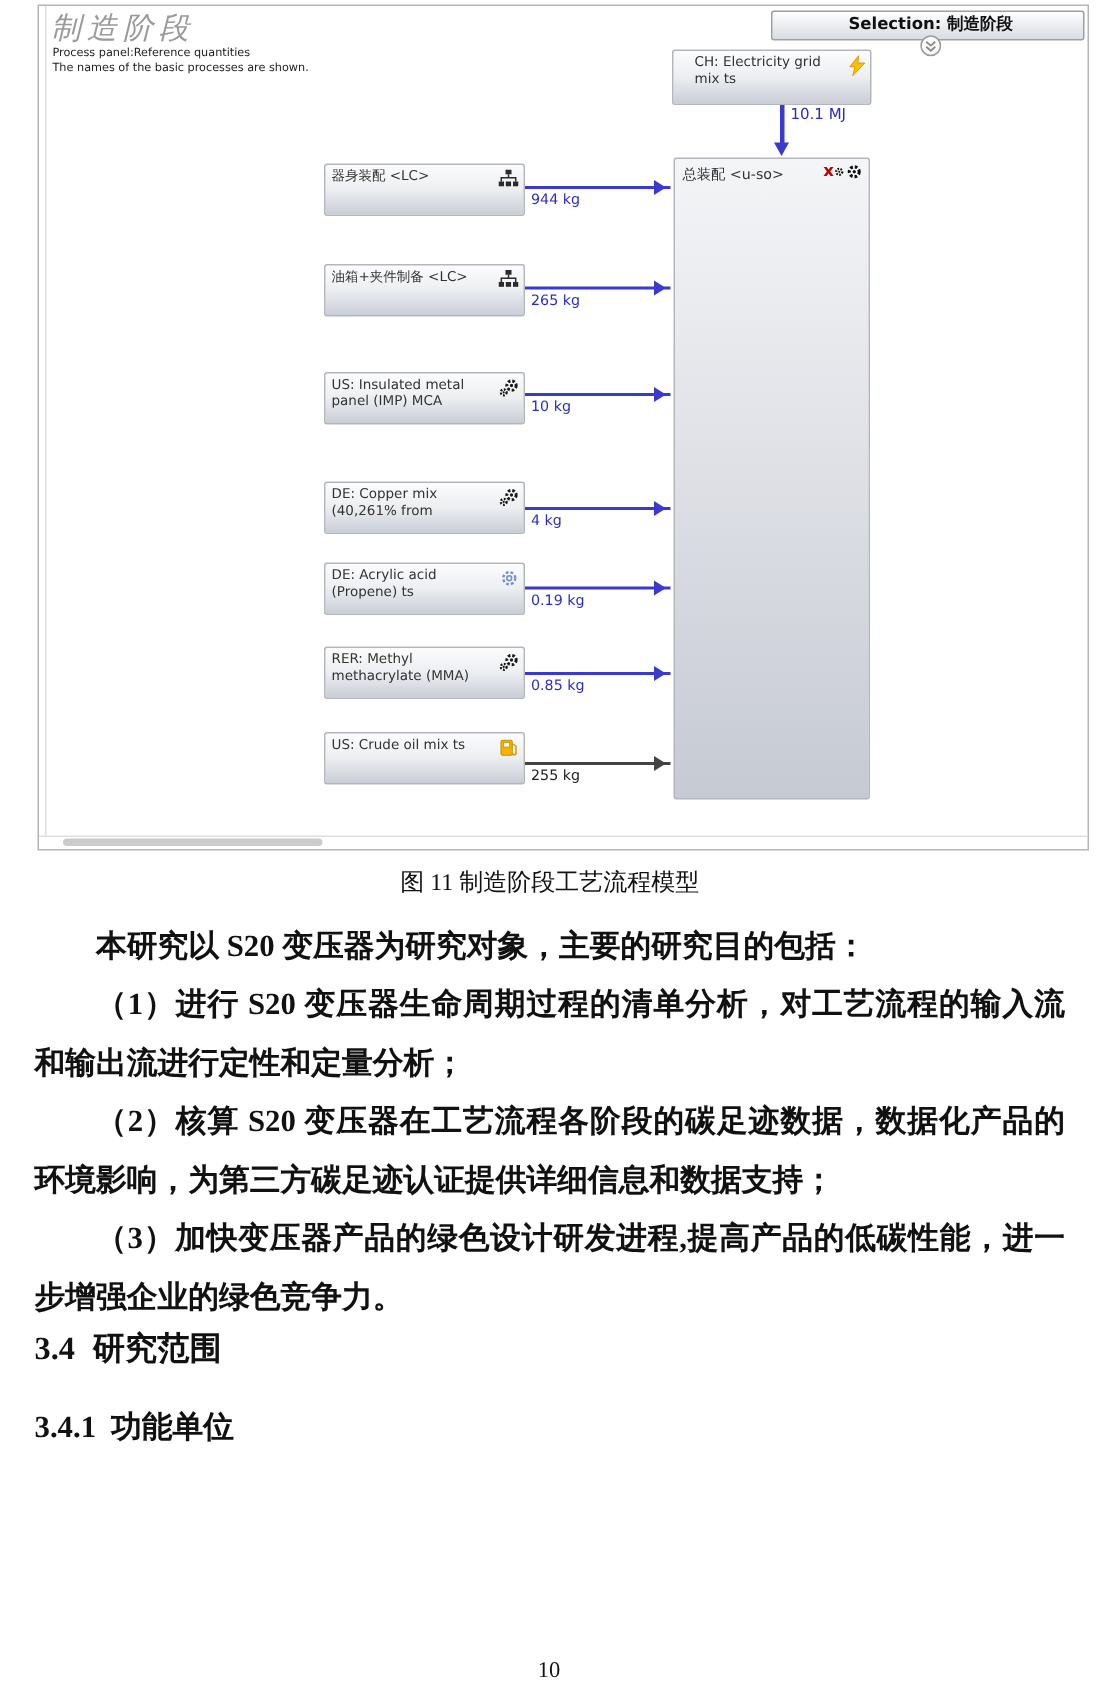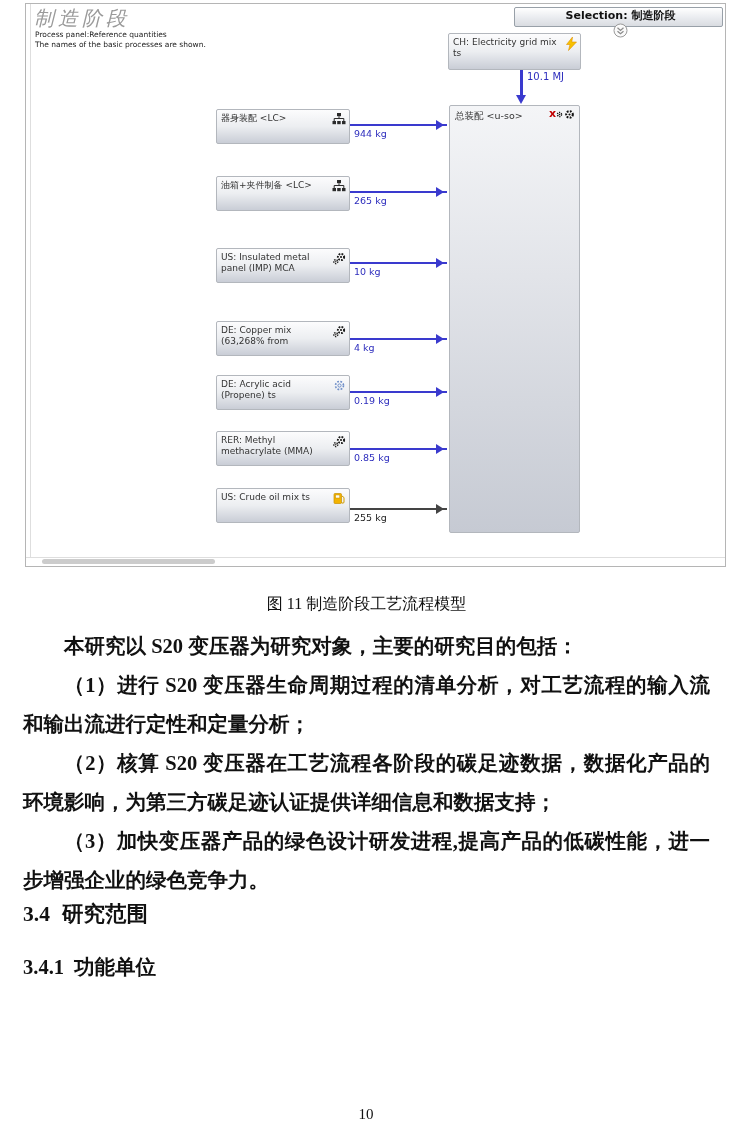--- a/index.html
+++ b/index.html
@@ -33,41 +33,41 @@
   .mainbox{position:absolute;left:423px;top:101px;width:131px;height:428px;
            border:1px solid #b3b7bd;border-radius:2px;box-sizing:border-box;
            background:linear-gradient(180deg,#f4f5f7 0%,#e2e4e9 40%,#c6cad3 100%);
            font-size:9.5px;color:#333;padding:4px 5px;}
   .mainbox .micons{position:absolute;top:3px;right:3px;display:flex;align-items:flex-start;}
   .xmark{color:#c00000;font-weight:bold;font-size:11px;line-height:10px;margin-right:0px;}
 
   .topbox{position:absolute;left:422px;top:29px;width:133px;height:37px;
           border:1px solid #b3b7bd;border-radius:2px;box-sizing:border-box;
           background:linear-gradient(180deg,#fcfcfd 0%,#eceef1 50%,#c9cdd6 100%);
-          font-size:9px;color:#333;padding:3px 4px;}
+          font-size:9px;color:#333;padding:3px 14px;}
 
   .harrow{position:absolute;left:324px;width:97px;height:0;border-top:2px solid #3a3ace;}
   .harrow::after{content:"";position:absolute;right:-2px;top:-6px;width:0;height:0;
                  border:5px solid transparent;border-left:8px solid #3a3ace;}
   .harrow.black{border-top-color:#444;}
   .harrow.black::after{border-left-color:#444;}
   .flowlbl{position:absolute;left:328px;font-size:9.5px;color:#2d2dbd;white-space:nowrap;}
   .flowlbl.black{color:#222;}
 
   .varrow{position:absolute;left:494px;top:66px;height:30px;width:0;border-left:3px solid #3a3ace;}
   .varrow::after{content:"";position:absolute;left:-7px;bottom:-9px;width:0;height:0;
                  border:5.5px solid transparent;border-top:9px solid #3a3ace;}
   .vflowlbl{position:absolute;left:501px;top:67px;font-size:10px;color:#2d2dbd;}
 
   .hscroll-thumb{position:absolute;left:16px;bottom:2px;width:173px;height:5px;
                  background:#cccccc;border-radius:3px;}
 
   
   .doc{position:absolute;left:23px;right:22px;top:576px;}
-  .caption{margin:17px 0 0;text-align:center;font-size:16px;line-height:22px;color:#111;}
+  .caption{margin:2px 0 0;text-align:center;font-size:16px;line-height:22px;color:#111;}
   .h2{margin:20px 0 0;font-size:21.5px;font-weight:bold;line-height:28px;}
   .h2 .hnum{margin-right:12px;}
   .h3{margin:26px 0 0;font-size:20.5px;font-weight:bold;line-height:27px;}
   .h3 .hnum{margin-right:10px;}
   .bodyp{margin:0;font-size:20.5px;line-height:39px;text-align:justify;text-indent:2em;font-weight:bold;}
   .bodyp.first{margin-top:12px;}
   .h2.later{margin-top:0;}
   .bodyp.fu{margin-top:14px;}
   .pageno{position:absolute;left:0;right:0;bottom:10px;text-align:center;
           font-size:15px;color:#111;}
@@ -159,21 +159,21 @@
           <circle cx="9" cy="5" r="1.1" fill="#1a1a1a"></circle>
           <circle cx="3.8" cy="9.6" r="1.9" fill="#fff" stroke="#1a1a1a" stroke-width="1.6" stroke-dasharray="1.2 1"></circle>
           <circle cx="3.8" cy="9.6" r="0.7" fill="#1a1a1a"></circle>
         </svg>
       </span>
     </div>
     <div class="harrow" style="top:258px"></div>
     <div class="flowlbl" style="top:262px">10 kg</div>
 
     <div class="pbox" style="top:317px">
-      <span class="plabel">DE: Copper mix (63,268% from</span>
+      <span class="plabel">DE: Copper mix (40,261% from</span>
       <span class="picon">
         <svg width="14" height="13" viewBox="0 0 14 13">
           <circle cx="9" cy="5" r="3.1" fill="#fff" stroke="#1a1a1a" stroke-width="2" stroke-dasharray="1.7 1.25"></circle>
           <circle cx="9" cy="5" r="1.1" fill="#1a1a1a"></circle>
           <circle cx="3.8" cy="9.6" r="1.9" fill="#fff" stroke="#1a1a1a" stroke-width="1.6" stroke-dasharray="1.2 1"></circle>
           <circle cx="3.8" cy="9.6" r="0.7" fill="#1a1a1a"></circle>
         </svg>
       </span>
     </div>
     <div class="harrow" style="top:334px"></div>

